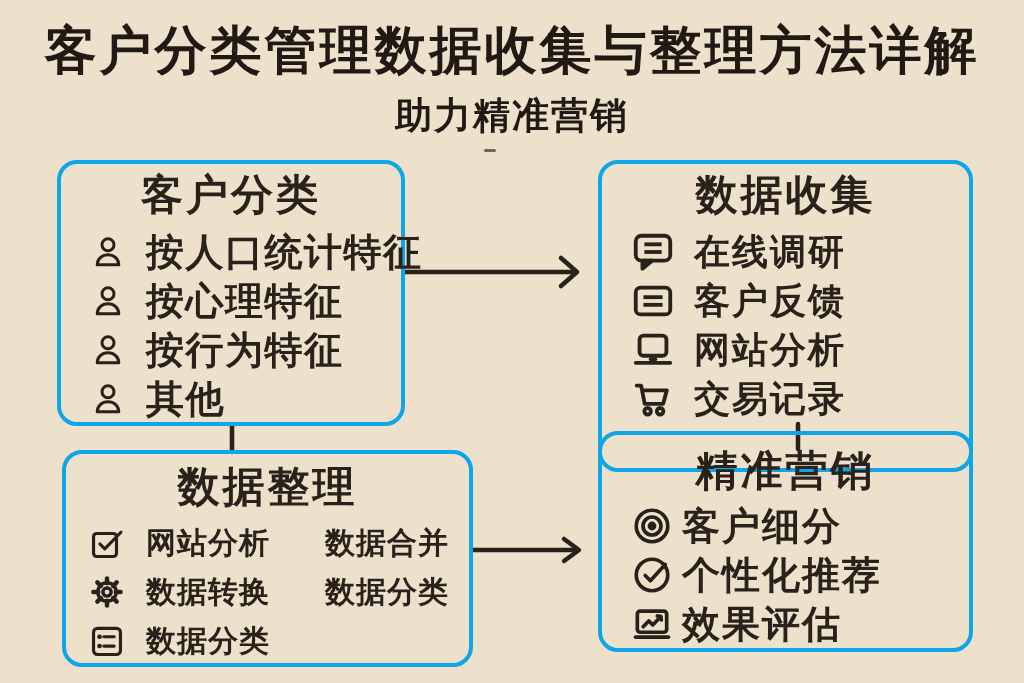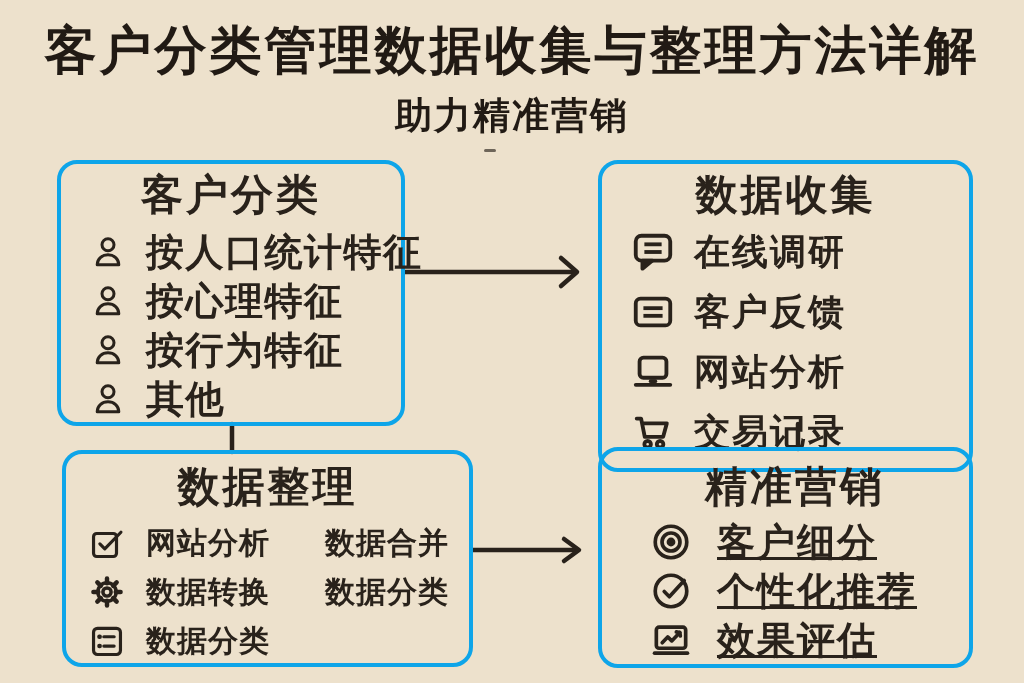--- a/index.html
+++ b/index.html
@@ -48,37 +48,37 @@
 
   .tl{left:57px;top:160px;width:348px;height:266px;}
   .tl .box-title{margin-top:8px;}
   .tl .rows{margin-top:15px;padding-left:29px;gap:11px;}
   .tl .row{height:38px;gap:20px;}
   .tl .icon{width:36px;height:36px;}
   .tl .label{font-size:38px;letter-spacing:1.5px;}
 
   .tr{left:598px;top:160px;width:375px;height:312px;}
   .tr .box-title{margin-top:8px;}
-  .tr .rows{margin-top:11px;padding-left:28px;gap:14px;}
+  .tr .rows{margin-top:11px;padding-left:28px;gap:3px;}
   .tr .row{height:46px;gap:18px;}
   .tr .icon{width:46px;height:46px;}
   .tr .label{font-size:36px;letter-spacing:2px;}
 
   .bl{left:62px;top:450px;width:411px;height:217px;}
   .bl .box-title{margin-top:10px;}
   .bl .rows{margin-top:14px;padding-left:22px;gap:11px;}
   .bl .row{height:38px;gap:20px;}
   .bl .icon{width:38px;height:38px;}
   .bl .label{font-size:30px;letter-spacing:1px;}
   .bl .label2{position:absolute;left:237px;font-size:30px;font-weight:700;letter-spacing:1px;white-space:nowrap;}
 
-  .br{left:598px;top:447px;width:375px;height:221px;padding-left:19px;}
+  .br{left:598px;top:431px;width:375px;height:221px;}
   .br .box-title{margin-top:13px;}
   .br .rows{margin-top:10px;padding-left:28px;gap:5px;}
-  .br .row{height:44px;gap:24px;text-decoration:underline;}
+  .br .row{height:44px;gap:8px;}
   .br .icon{width:44px;height:44px;}
   .br .label{font-size:38px;letter-spacing:2px;}
 </style>
 </head>
 <body>
 
 <div class="page">
 
   <div class="main-title">客户分类管理数据收集与整理方法详解</div>
   <div class="sub-title">助力精准营销</div>

